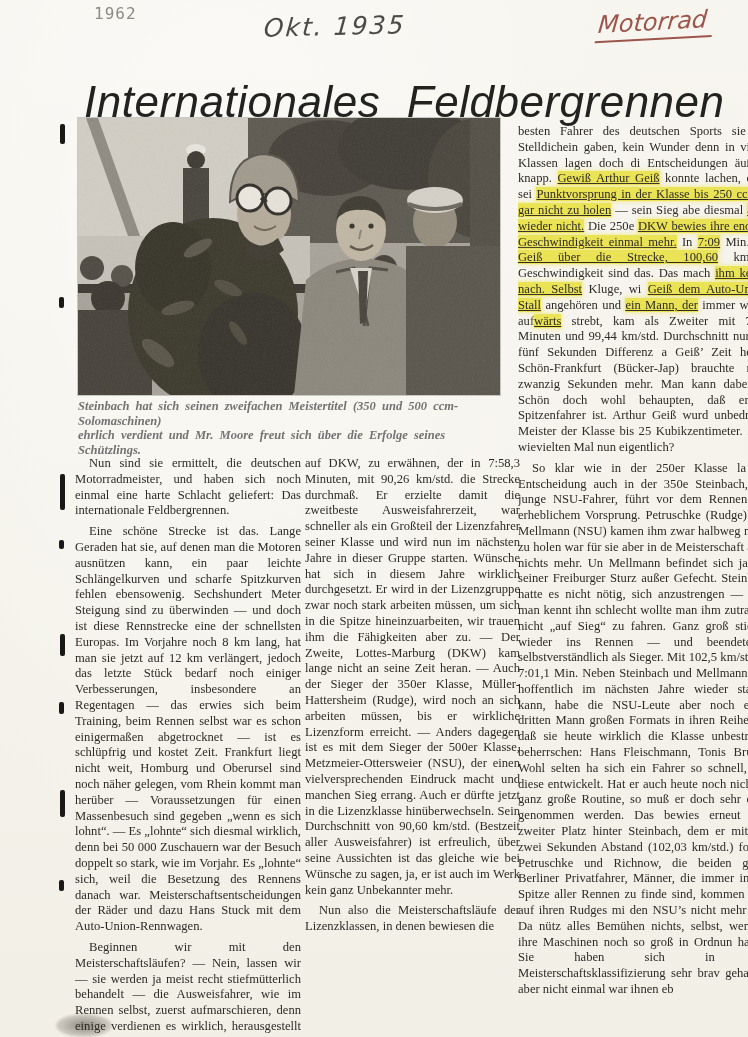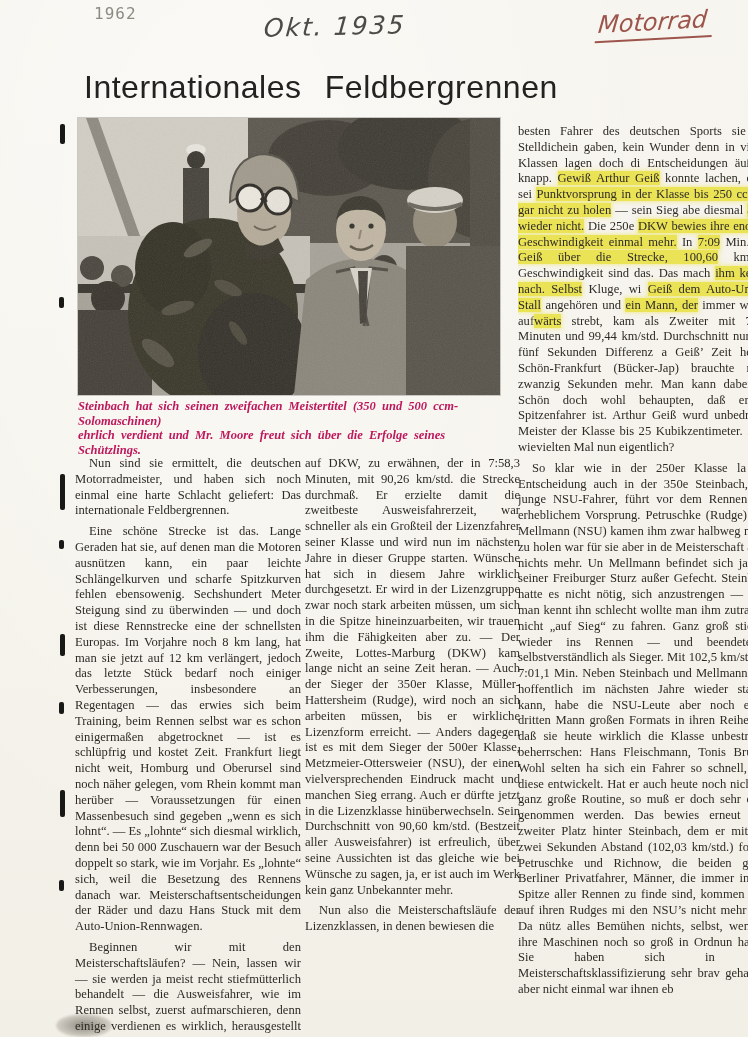--- a/index.html
+++ b/index.html
@@ -14,35 +14,35 @@
       linear-gradient(180deg,#f7f5ef 0%,#f4f2ea 55%,#f2efe7 100%);
   }
   .pagenum{position:absolute;left:94px;top:4px;font-family:"DejaVu Sans Mono",monospace;
     font-size:16px;color:#8c8c82;letter-spacing:1px;}
   .hand{font-family:"DejaVu Sans",sans-serif;font-style:italic;}
   .note-date{position:absolute;left:264px;top:12px;font-size:25px;color:#4d4b47;
     transform:rotate(-1.5deg) skewX(-6deg);letter-spacing:2px;}
   .note-cat{position:absolute;left:596px;top:8px;font-size:24px;color:#9c544b;
     transform:rotate(-3deg) skewX(-8deg);border-bottom:2px solid #9c544b;padding:0 6px 2px 2px;}
   .headline{position:absolute;left:84px;top:48px;width:650px;
-    font-family:"Liberation Sans",sans-serif;font-weight:400;
-    font-size:32px;color:#222220;letter-spacing:.5px;word-spacing:14px;white-space:nowrap;}
+    font-family:"Liberation Sans",sans-serif;font-style:italic;font-weight:400;
+    font-size:44px;color:#222220;letter-spacing:.5px;word-spacing:14px;white-space:nowrap;}
   .photo{position:absolute;left:78px;top:118px;width:422px;height:277px;overflow:hidden;
     box-shadow:0 0 0 1px rgba(60,58,50,.25);}
   .caption{position:absolute;left:78px;top:399px;width:434px;
-    font-style:italic;font-weight:700;font-size:12.5px;line-height:14.5px;color:#be185d;
+    font-style:italic;font-weight:700;font-size:12.5px;line-height:14.5px;color:#737373;
     word-spacing:3px;}
   .col{position:absolute;top:456px;color:#2e2b26;}
   .col p.para{margin:0 0 5px 0;text-align:justify;font-size:12.6px;line-height:15.8px;}
   .col p.para.ind{text-indent:14px;}
   .col-left{left:75px;width:226px;}
   .col-mid{left:305px;width:215px;}
   .col-right{left:518px;top:124px;width:230px;overflow:hidden;height:908px;}
   .col-right .inner{width:253px;}
-  .hl{background:#ebe356;box-shadow:0 0 4px 1px rgba(235,227,86,.55);}
+  .hl{background:#ebe356;box-shadow:0 0 4px 1px rgba(235,227,86,.55);text-decoration:underline;}
   .artifact{position:absolute;background:#181816;width:5px;border-radius:2px;}
   .smudge{position:absolute;left:56px;top:1014px;width:56px;height:23px;border-radius:50%;
     background:radial-gradient(#8e897e,rgba(142,137,126,0));filter:blur(1px);}
 </style>
 </head>
 <body>
 
 <div class="paper-tone"></div>
 
 <div class="artifact" style="left:60px;top:124px;height:20px"></div>

